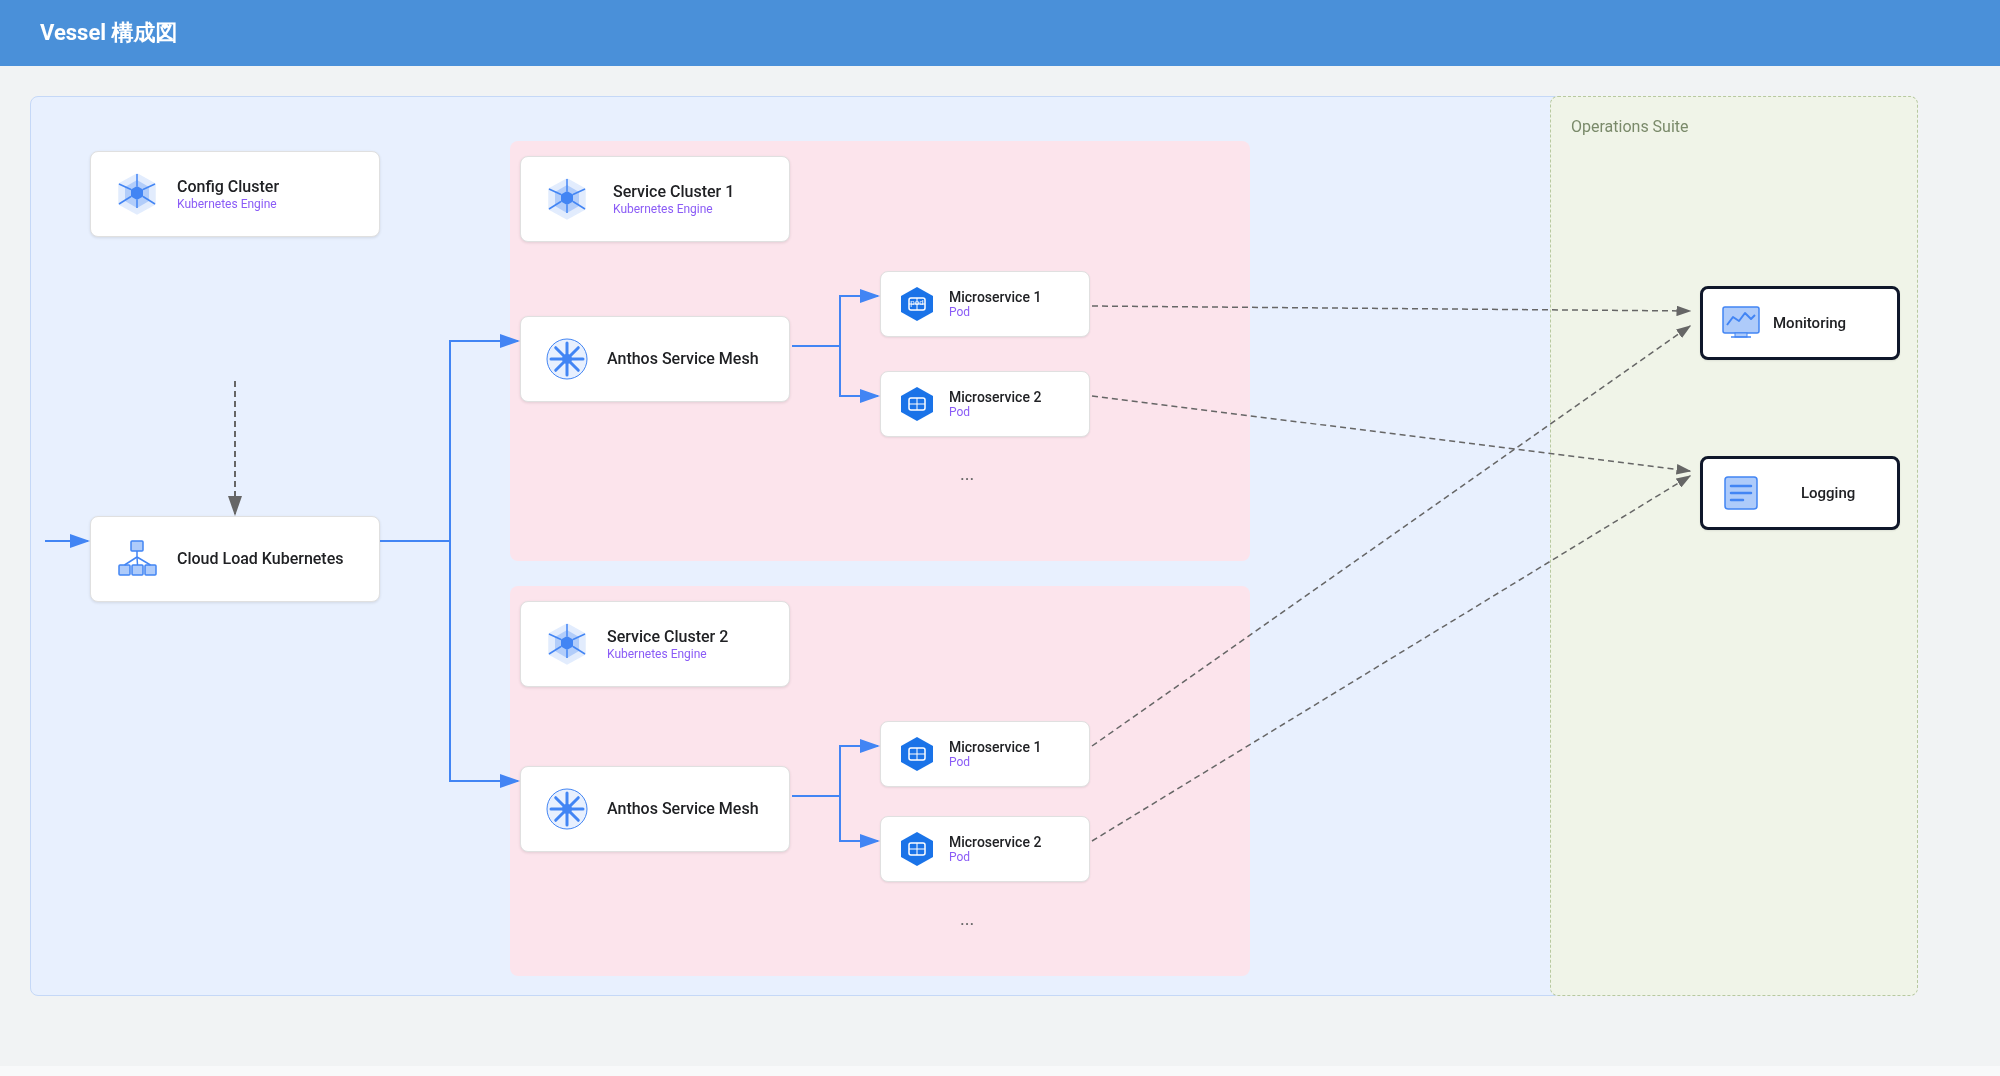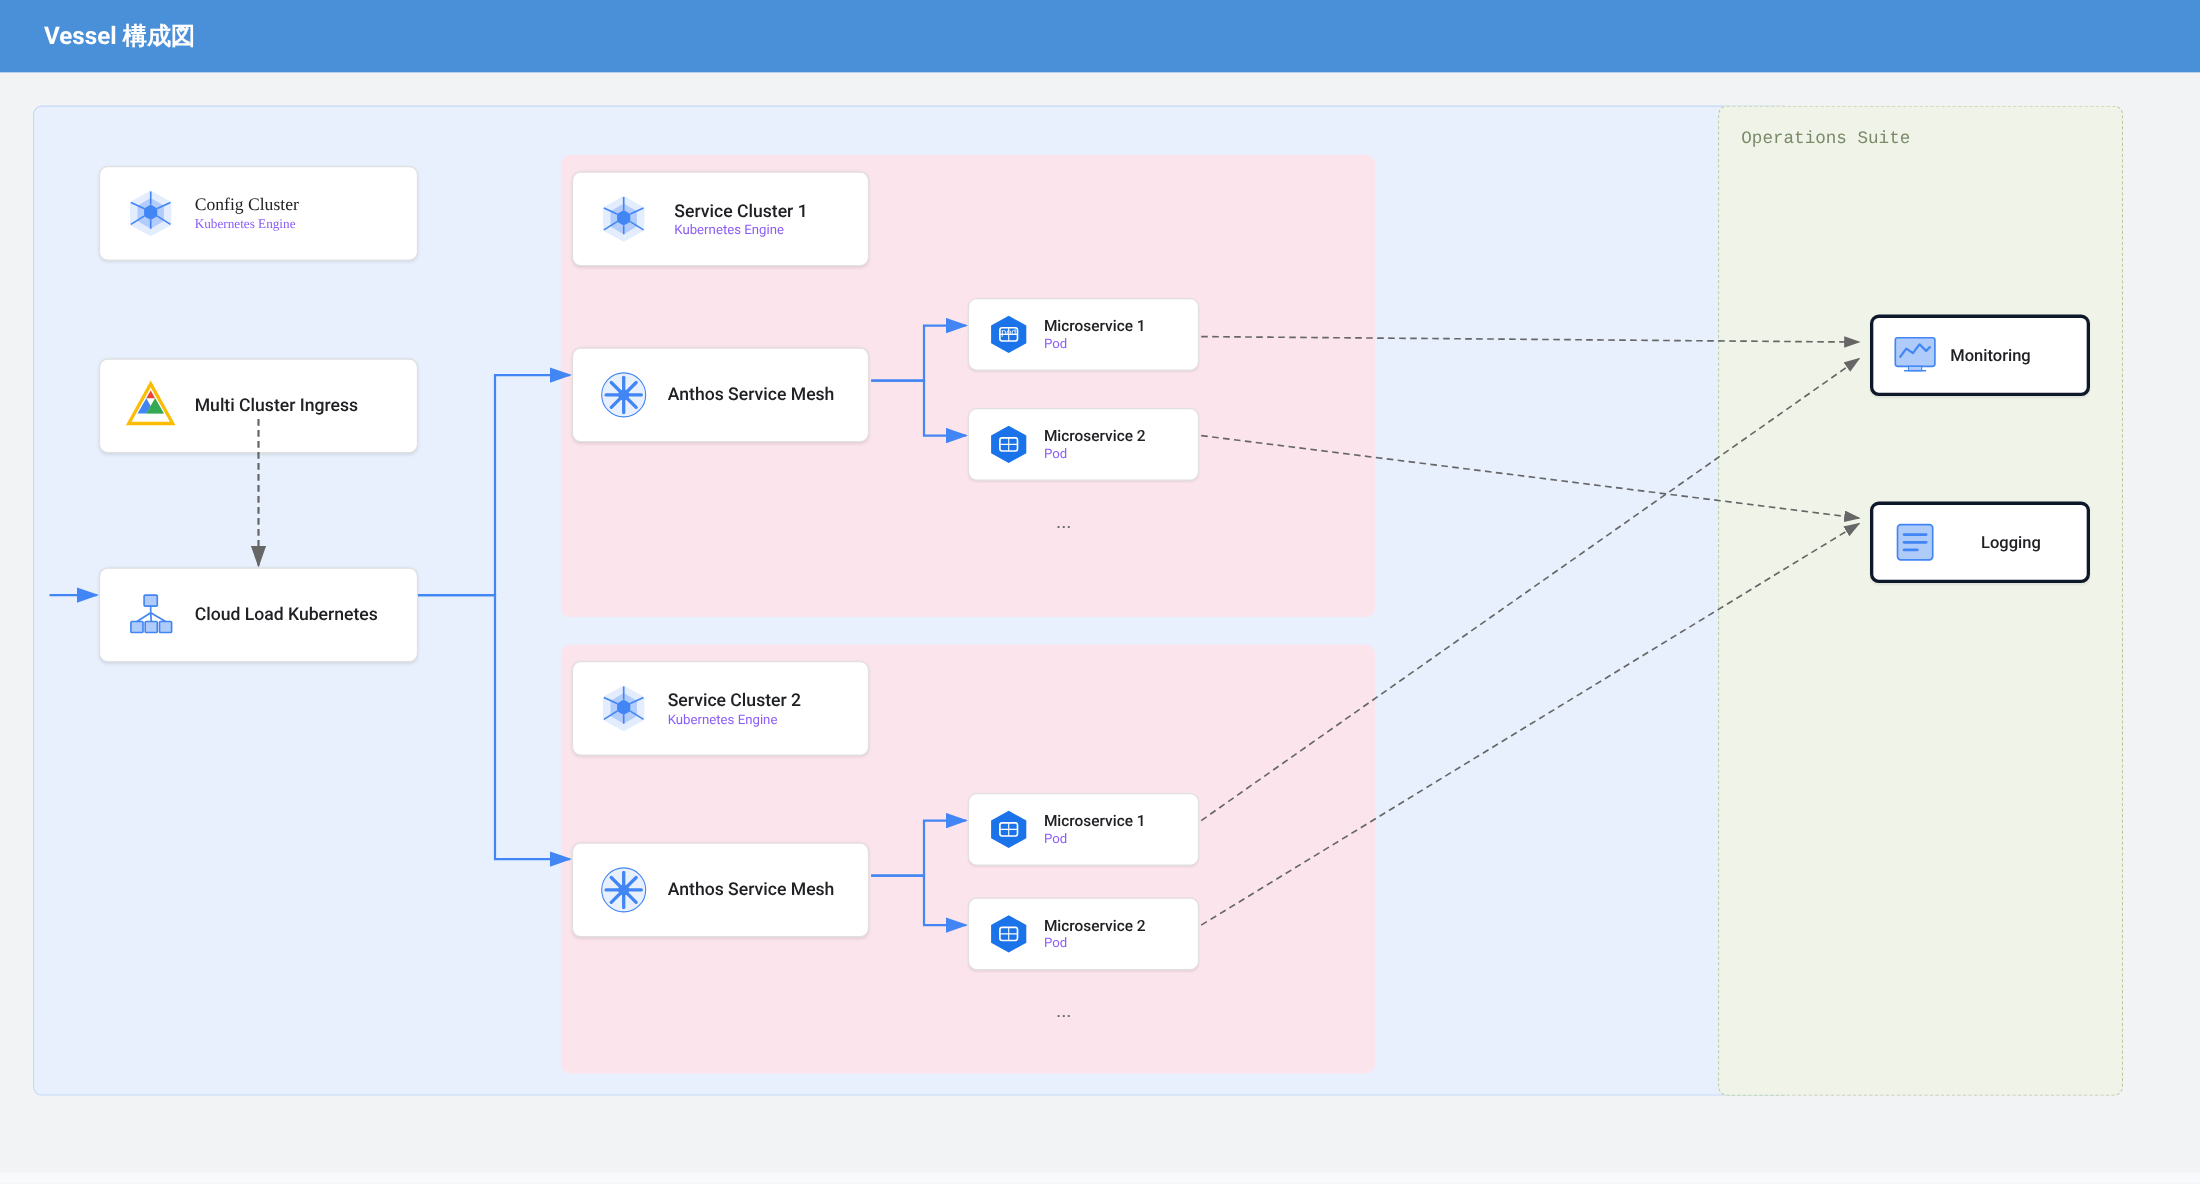--- a/index.html
+++ b/index.html
@@ -45,28 +45,27 @@
       width: 1600px;
       height: 900px;
       background: #e8f0fe;
       border-radius: 8px;
       border: 1px solid #c5d8f7;
     }
 
     
     .operations-zone {
       position: absolute;
-      right: 0;
+      right: 12px;
       top: 10px;
       width: 368px;
       height: 900px;
       background: #f0f4e8;
       border-radius: 8px;
       border: 1px dashed #b8c9a0;
-      font-family: Liberation Mono, monospace;
     }
 
     .operations-label {
       position: absolute;
       top: 20px;
       left: 20px;
       font-size: 16px;
       color: #7a8a6a;
     }
 
@@ -109,21 +108,20 @@
       width: 48px;
       height: 48px;
     }
 
     
     .config-cluster-box {
       position: absolute;
       left: 40px;
       top: 50px;
       width: 280px;
-      font-family: Liberation Serif, serif;
     }
 
     
     .pod-box {
       background: white;
       border: 1px solid #e0e0e0;
       border-radius: 8px;
       padding: 12px 16px;
       display: flex;
       align-items: center;
@@ -183,35 +181,20 @@
           <line x1="42" y1="34" x2="30" y2="26.5" stroke="#4285f4" stroke-width="1.5"></line>
           <line x1="6" y1="34" x2="18" y2="26.5" stroke="#4285f4" stroke-width="1.5"></line>
         </svg>
       </div>
       <div>
         <div class="component-box-title">Config Cluster</div>
         <div class="component-box-subtitle">Kubernetes Engine</div>
       </div>
     </div>
 
-    <div class="component-box" style="position:absolute; left:60px; top:240px; width:290px;">
-      <div class="icon-container">
-
-        <svg width="48" height="48" viewBox="0 0 48 48" xmlns="http://www.w3.org/2000/svg">
-          <polygon points="24,4 44,40 4,40" fill="none" stroke="#fbbc04" stroke-width="3"></polygon>
-          <polygon points="24,10 20,17 28,17" fill="#ea4335"></polygon>
-          <polygon points="20,17 12,31 20,31 24,24" fill="#4285f4"></polygon>
-          <polygon points="28,17 24,24 20,31 36,31" fill="#34a853"></polygon>
-          <polygon points="20,31 36,31 28,17" fill="#34a853" opacity="0.5"></polygon>
-        </svg>
-      </div>
-      <div>
-        <div class="component-box-title">Multi Cluster Ingress</div>
-      </div>
-    </div>
 
     <div class="component-box" style="position:absolute; left:60px; top:430px; width:290px;">
       <div class="icon-container">
         <svg width="48" height="48" viewBox="0 0 48 48" xmlns="http://www.w3.org/2000/svg">
 
           <rect x="18" y="6" width="12" height="10" rx="1" fill="#aecbfa" stroke="#4285f4" stroke-width="1.5"></rect>
           <rect x="6" y="30" width="11" height="10" rx="1" fill="#aecbfa" stroke="#4285f4" stroke-width="1.5"></rect>
           <rect x="19" y="30" width="11" height="10" rx="1" fill="#aecbfa" stroke="#4285f4" stroke-width="1.5"></rect>
           <rect x="32" y="30" width="11" height="10" rx="1" fill="#aecbfa" stroke="#4285f4" stroke-width="1.5"></rect>
           <line x1="24" y1="16" x2="24" y2="22" stroke="#4285f4" stroke-width="1.5"></line>

